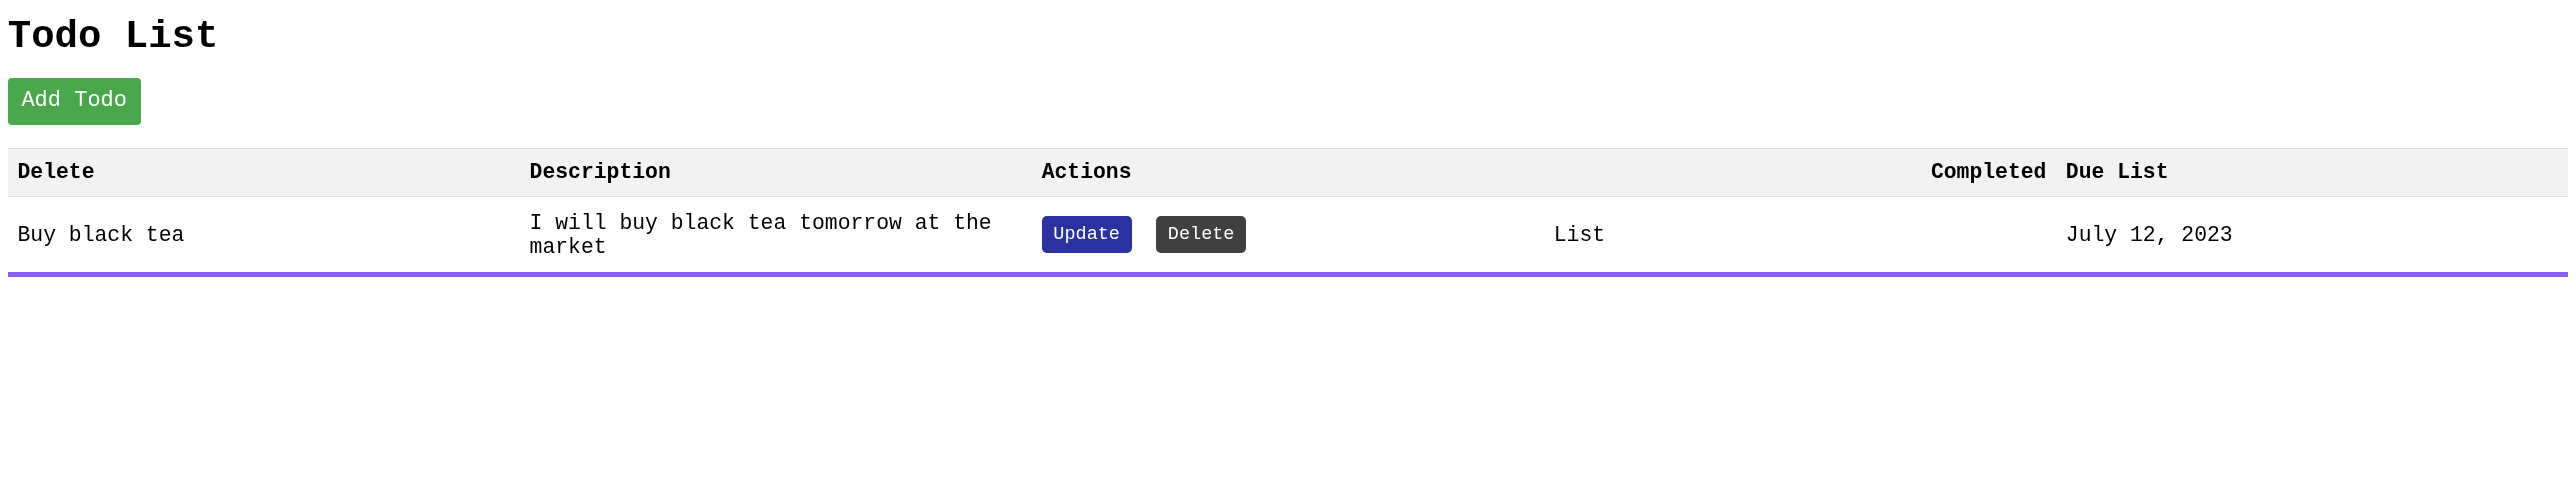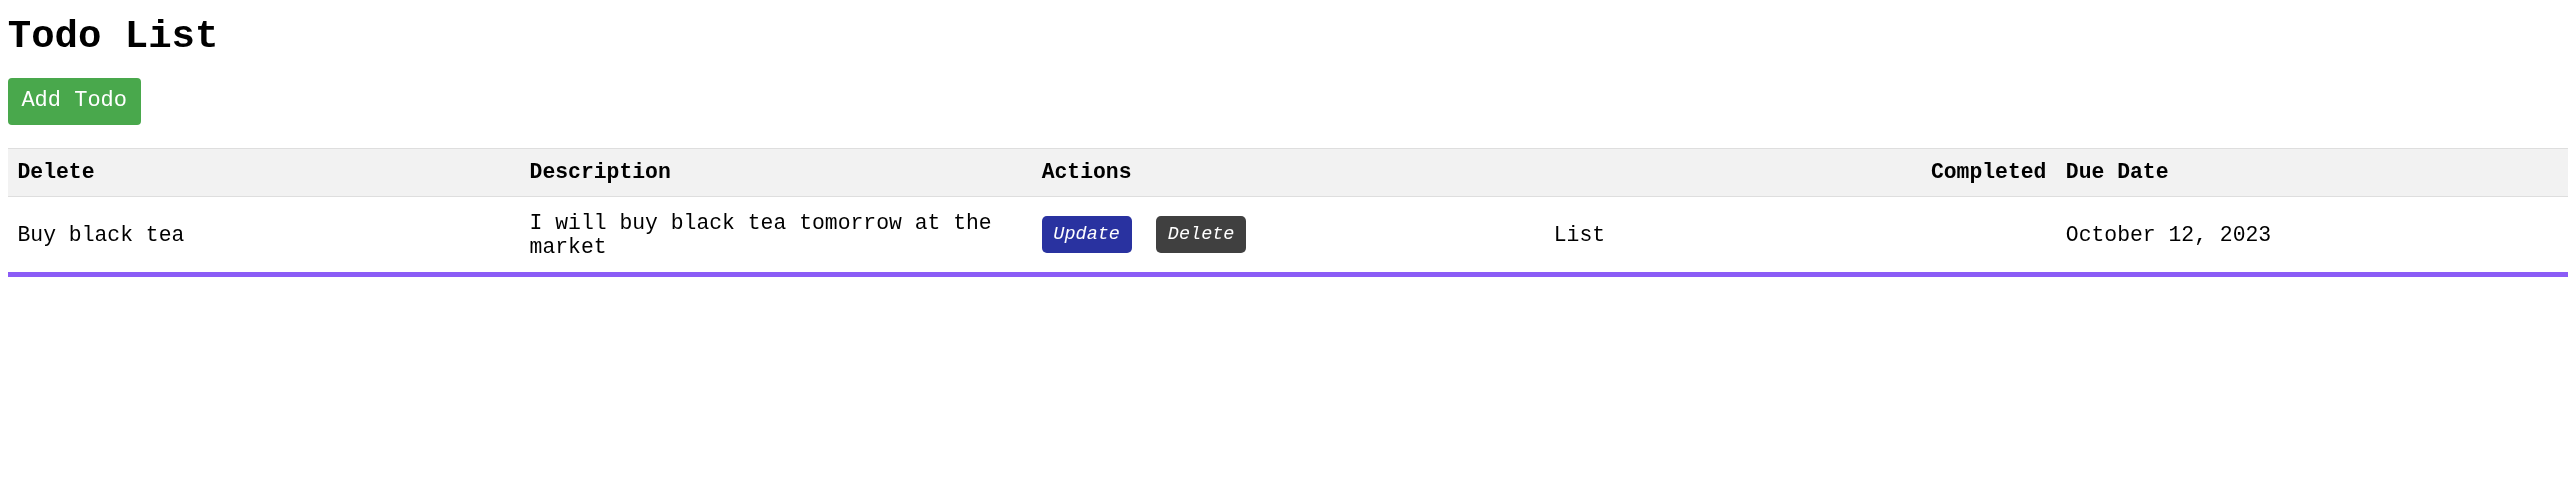--- a/index.html
+++ b/index.html
@@ -39,21 +39,20 @@
     .btn-primary {
       background-color: #2932a0;
     }
     .btn-danger {
       background-color: #404040;
     }
     .btn-sm {
       font-size: 18.5px;
       padding: 5.8px 11.7px;
       border-radius: 4.9px;
-      font-style: italic;
     }
     .add-row {
       margin-bottom: 23px;
     }
     table {
       width: 100%;
       border-collapse: collapse;
       font-family: "Courier New", Courier, monospace;
       font-size: 21.4px;
     }
@@ -90,33 +89,33 @@
     <button class="btn btn-success">Add Todo</button>
   </div>
 
   <table>
     <thead>
       <tr>
         <th class="col-title">Delete</th>
         <th class="col-desc">Description</th>
         <th class="col-actions">Actions</th>
         <th class="col-completed">Completed</th>
-        <th class="col-due">Due Date</th>
+        <th class="col-due">Due List</th>
       </tr>
     </thead>
     <tbody>
       <tr>
         <td>Buy black tea</td>
         <td>I will buy black tea tomorrow at the market</td>
         <td>
           <div class="action-buttons">
             <button class="btn btn-primary btn-sm">Update</button>
             <button class="btn btn-danger btn-sm">Delete</button>
           </div>
         </td>
         <td>List</td>
-        <td>October 12, 2023</td>
+        <td>July 12, 2023</td>
       </tr>
     </tbody>
   </table>
 
 </div>
 
 
 </body></html>

